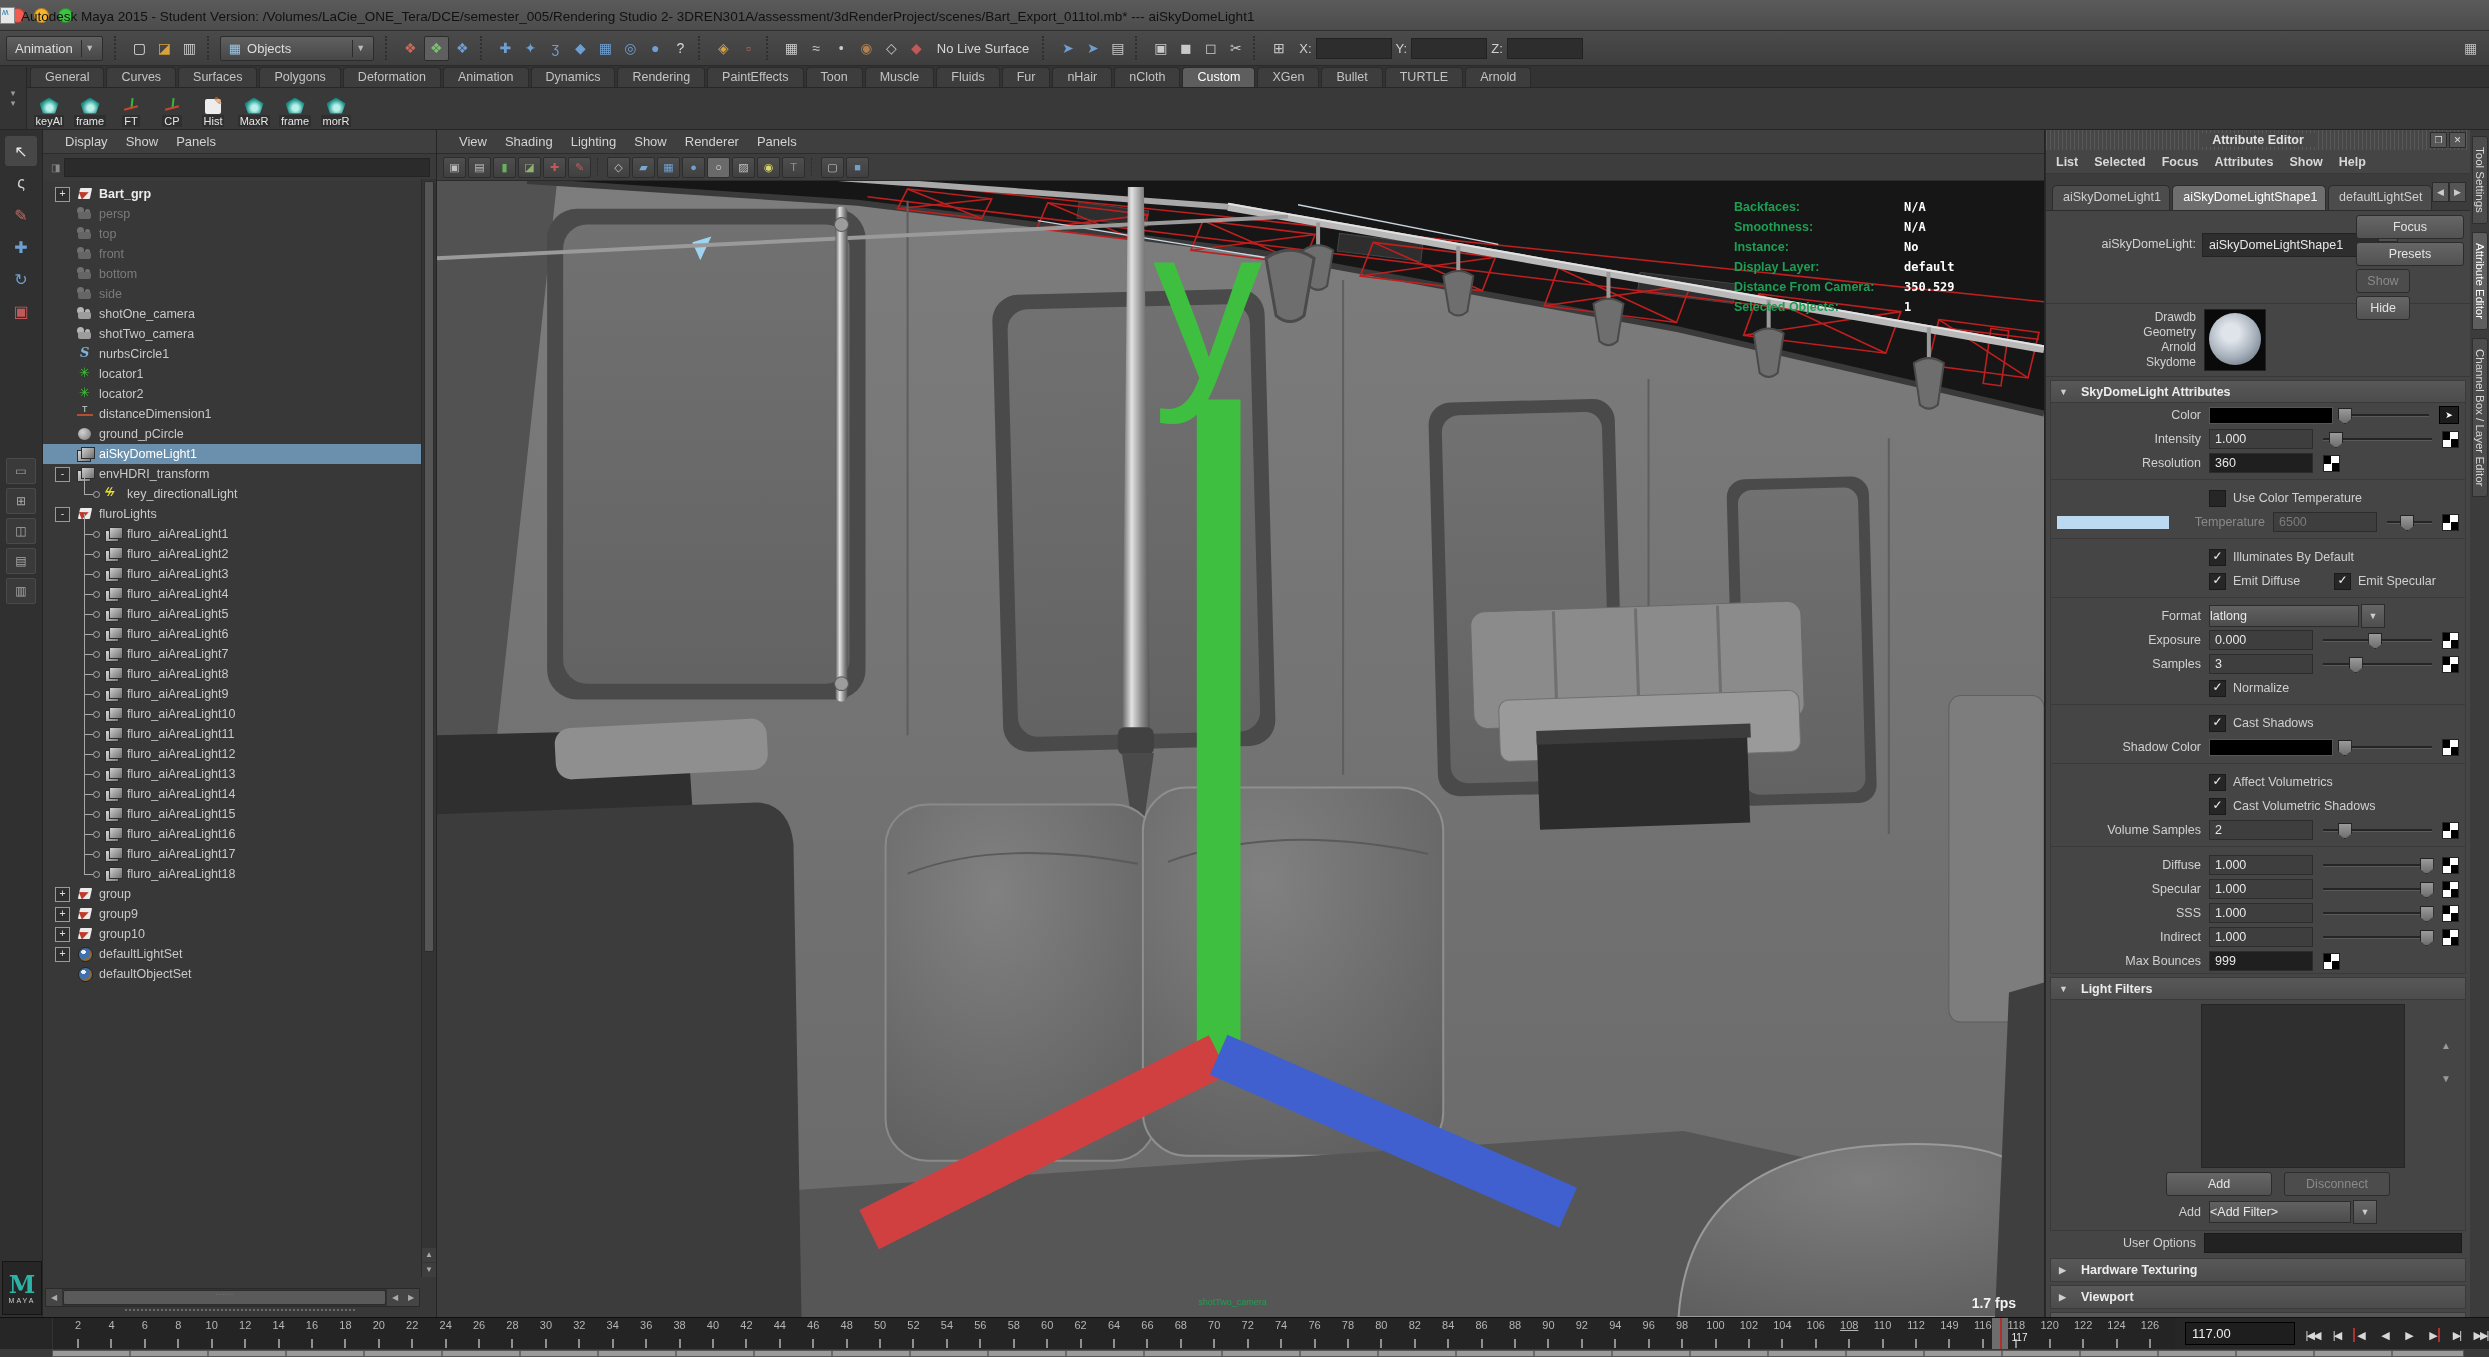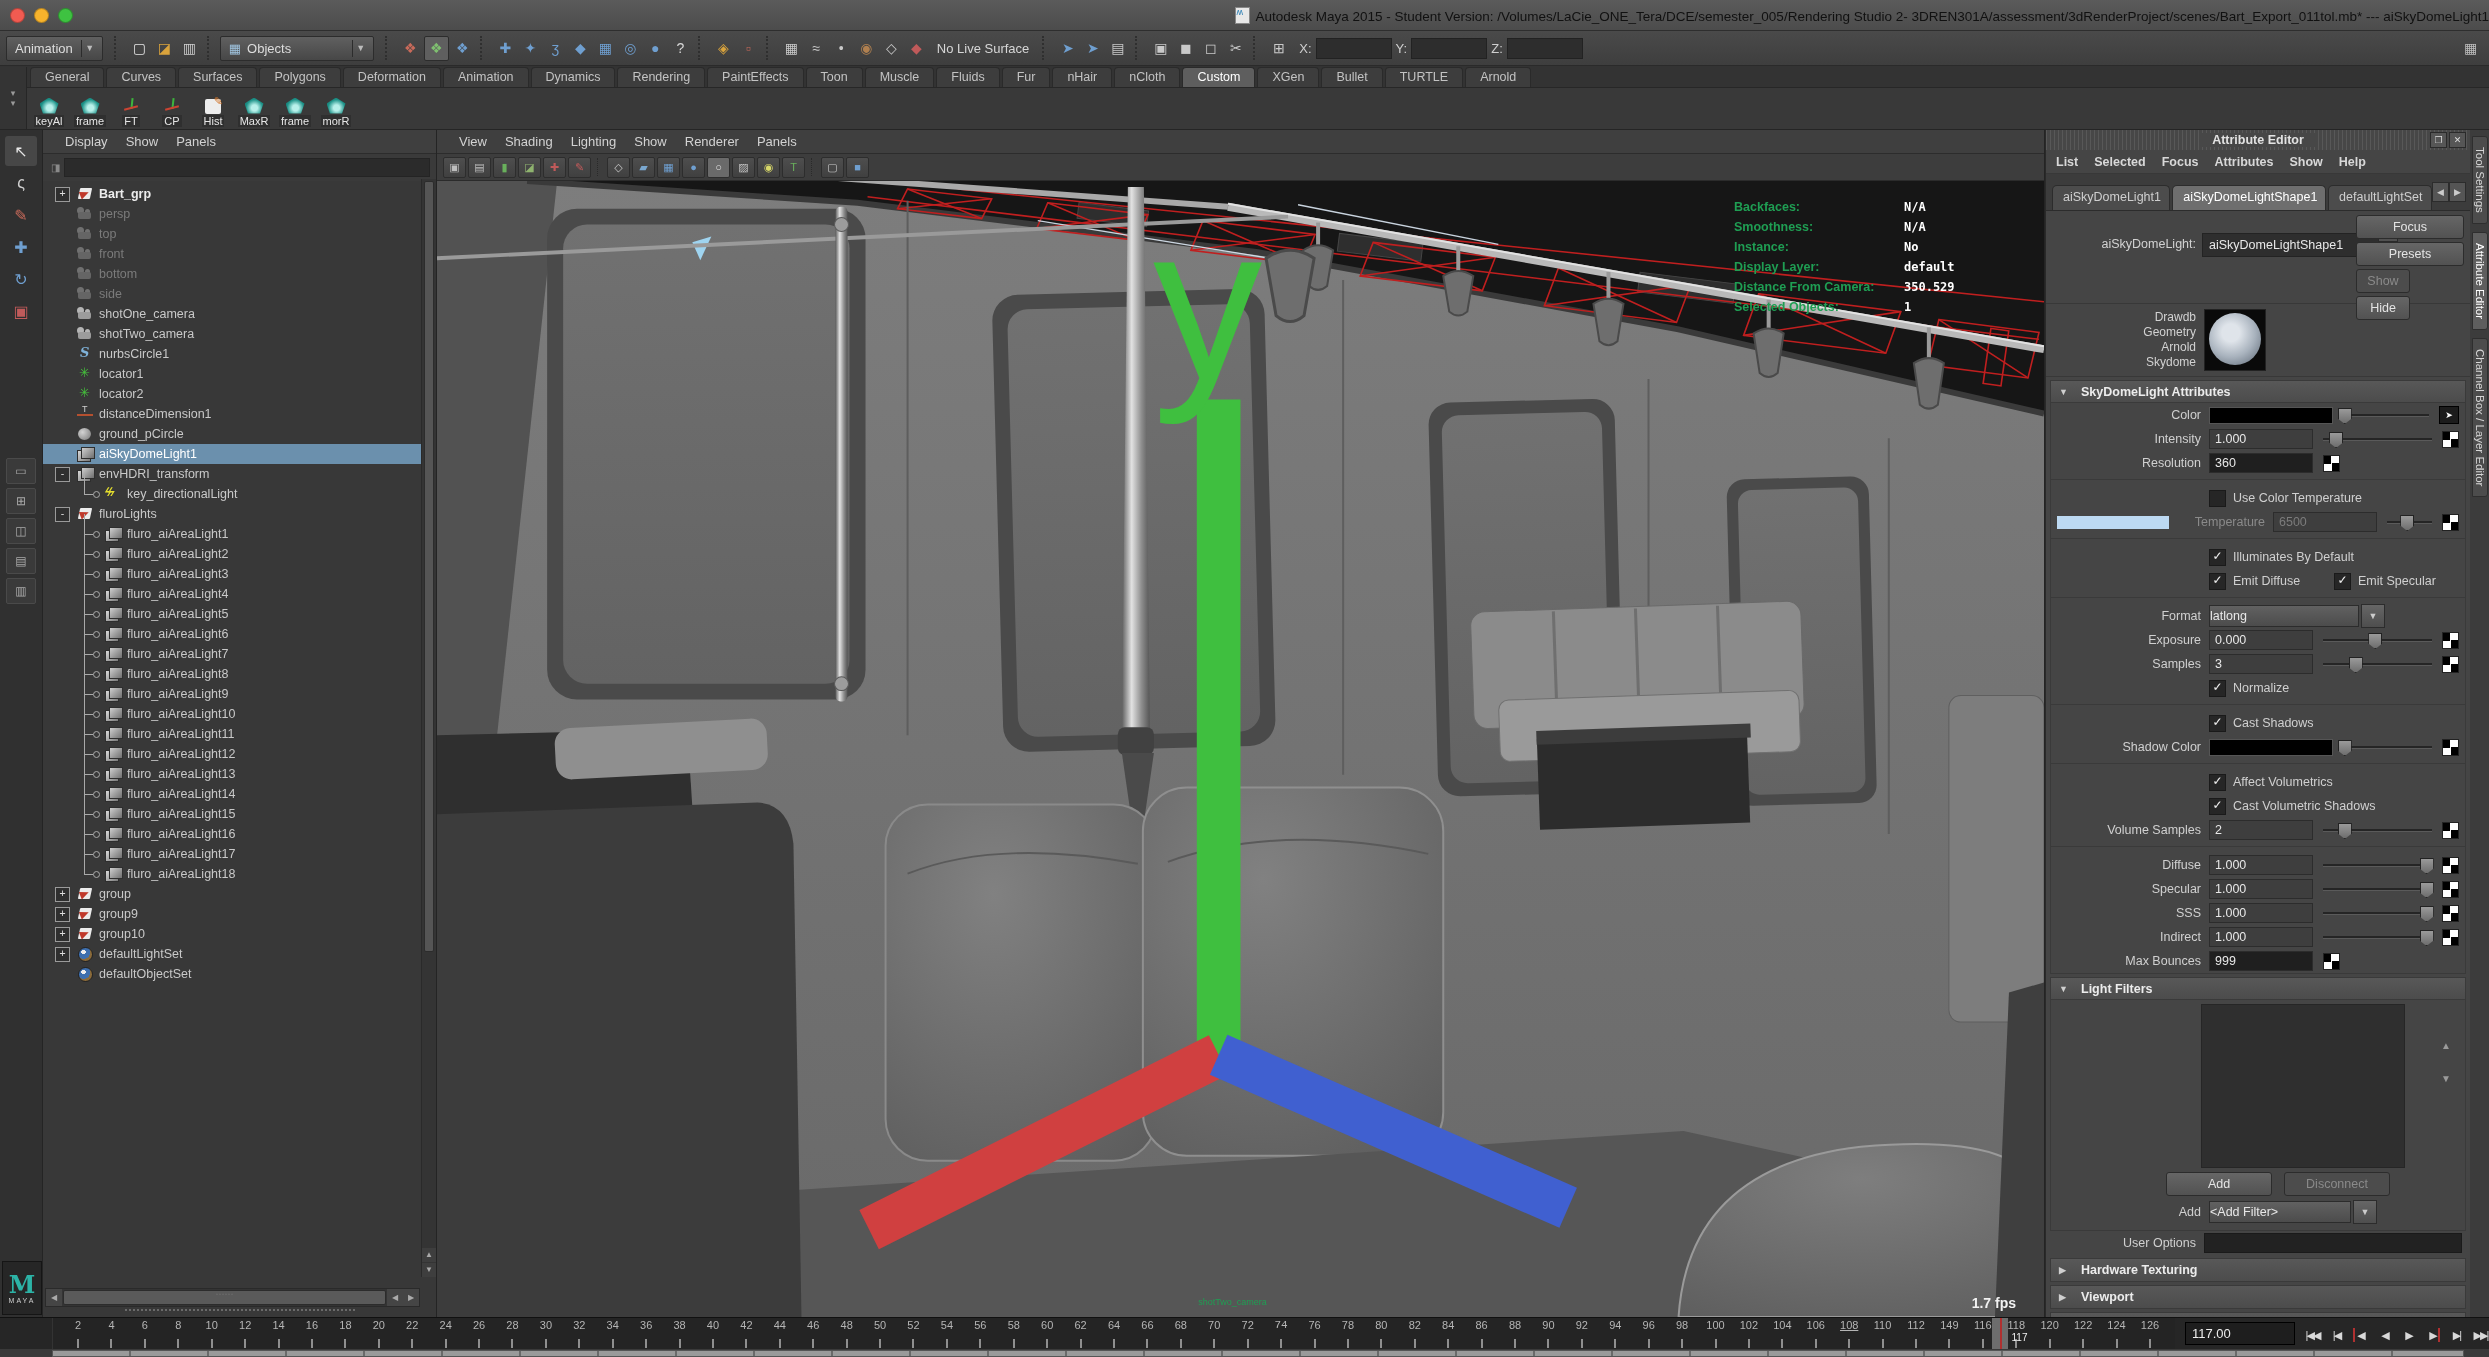--- a/index.html
+++ b/index.html
@@ -5,21 +5,21 @@
   html,body{margin:0;padding:0;background:#2b2b2b;}
   body{width:2489px;height:1357px;overflow:hidden;font-family:"Liberation Sans",sans-serif;
        -webkit-font-smoothing:antialiased;color:#ccc;font-size:13px;position:relative;}
   .app{position:absolute;inset:0;display:flex;flex-direction:column;background:#3f3f3f;}
 
   
   .titlebar{height:30px;background:linear-gradient(#5b5b5b,#4c4c4c);display:flex;align-items:center;
             border-bottom:1px solid #2e2e2e;flex:none;position:relative;}
   .tl{width:13px;height:13px;border-radius:50%;margin-left:9px;flex:none;border:1px solid rgba(0,0,0,.25);}
   .tl.r{background:#f15b51;margin-left:10px}.tl.y{background:#f7b32c}.tl.g{background:#3ec241}
-  .title-text{position:absolute;left:0;right:0;text-align:right;color:#111;font-size:13.5px;white-space:nowrap;overflow:hidden;}
+  .title-text{position:absolute;left:0;right:0;text-align:left;color:#111;font-size:13.5px;white-space:nowrap;overflow:hidden;}
   .doc-ico{display:inline-block;width:13px;height:15px;background:#e8e8e8;border:1px solid #888;vertical-align:-3px;margin-right:6px;position:relative}
   .doc-ico::after{content:"ʍ";position:absolute;left:1px;top:-1px;font-size:9px;color:#2a7fb5;}
 
   
   .toolbar{height:34px;background:linear-gradient(#4a4a4a,#3e3e3e);display:flex;align-items:center;
            padding:0 6px;border-bottom:1px solid #2a2a2a;flex:none;white-space:nowrap;}
   .dd{height:23px;background:linear-gradient(#606060,#474747);border:1px solid #2c2c2c;border-radius:2px;
       display:inline-flex;align-items:center;padding:0 4px 0 8px;color:#ddd;margin-right:6px;}
   .dd .arr{width:16px;height:17px;margin-left:8px;border-left:1px solid #2c2c2c;display:inline-flex;align-items:center;justify-content:center;color:#bbb;font-size:9px;}
   .tsep{width:6px;height:24px;border-left:2px dotted #2f2f2f;margin:0 5px;flex:none}
@@ -1214,21 +1214,21 @@
         <span class="tick-lab" style="left: 50%; text-align: right;">64</span>
         <span class="tick-mark" style="left: 50%;"></span>
         <span class="tick-lab" style="left: 51.575%;">66</span>
         <span class="tick-mark" style="left: 51.575%;"></span>
         <span class="tick-lab" style="left: 53.15%;">68</span>
         <span class="tick-mark" style="left: 53.15%;"></span>
         <span class="tick-lab" style="left: 54.724%;">70</span>
         <span class="tick-mark" style="left: 54.724%;"></span>
         <span class="tick-lab" style="left: 56.299%;">72</span>
         <span class="tick-mark" style="left: 56.299%;"></span>
-        <span class="tick-lab" style="left: 57.874%; font-family: Liberation Mono, monospace;">74</span>
+        <span class="tick-lab" style="left: 57.874%;">74</span>
         <span class="tick-mark" style="left: 57.874%;"></span>
         <span class="tick-lab" style="left: 59.449%;">76</span>
         <span class="tick-mark" style="left: 59.449%;"></span>
         <span class="tick-lab" style="left: 61.024%;">78</span>
         <span class="tick-mark" style="left: 61.024%;"></span>
         <span class="tick-lab" style="left: 62.598%;">80</span>
         <span class="tick-mark" style="left: 62.598%;"></span>
         <span class="tick-lab" style="left: 64.173%;">82</span>
         <span class="tick-mark" style="left: 64.173%;"></span>
         <span class="tick-lab" style="left: 65.748%;">84</span>

